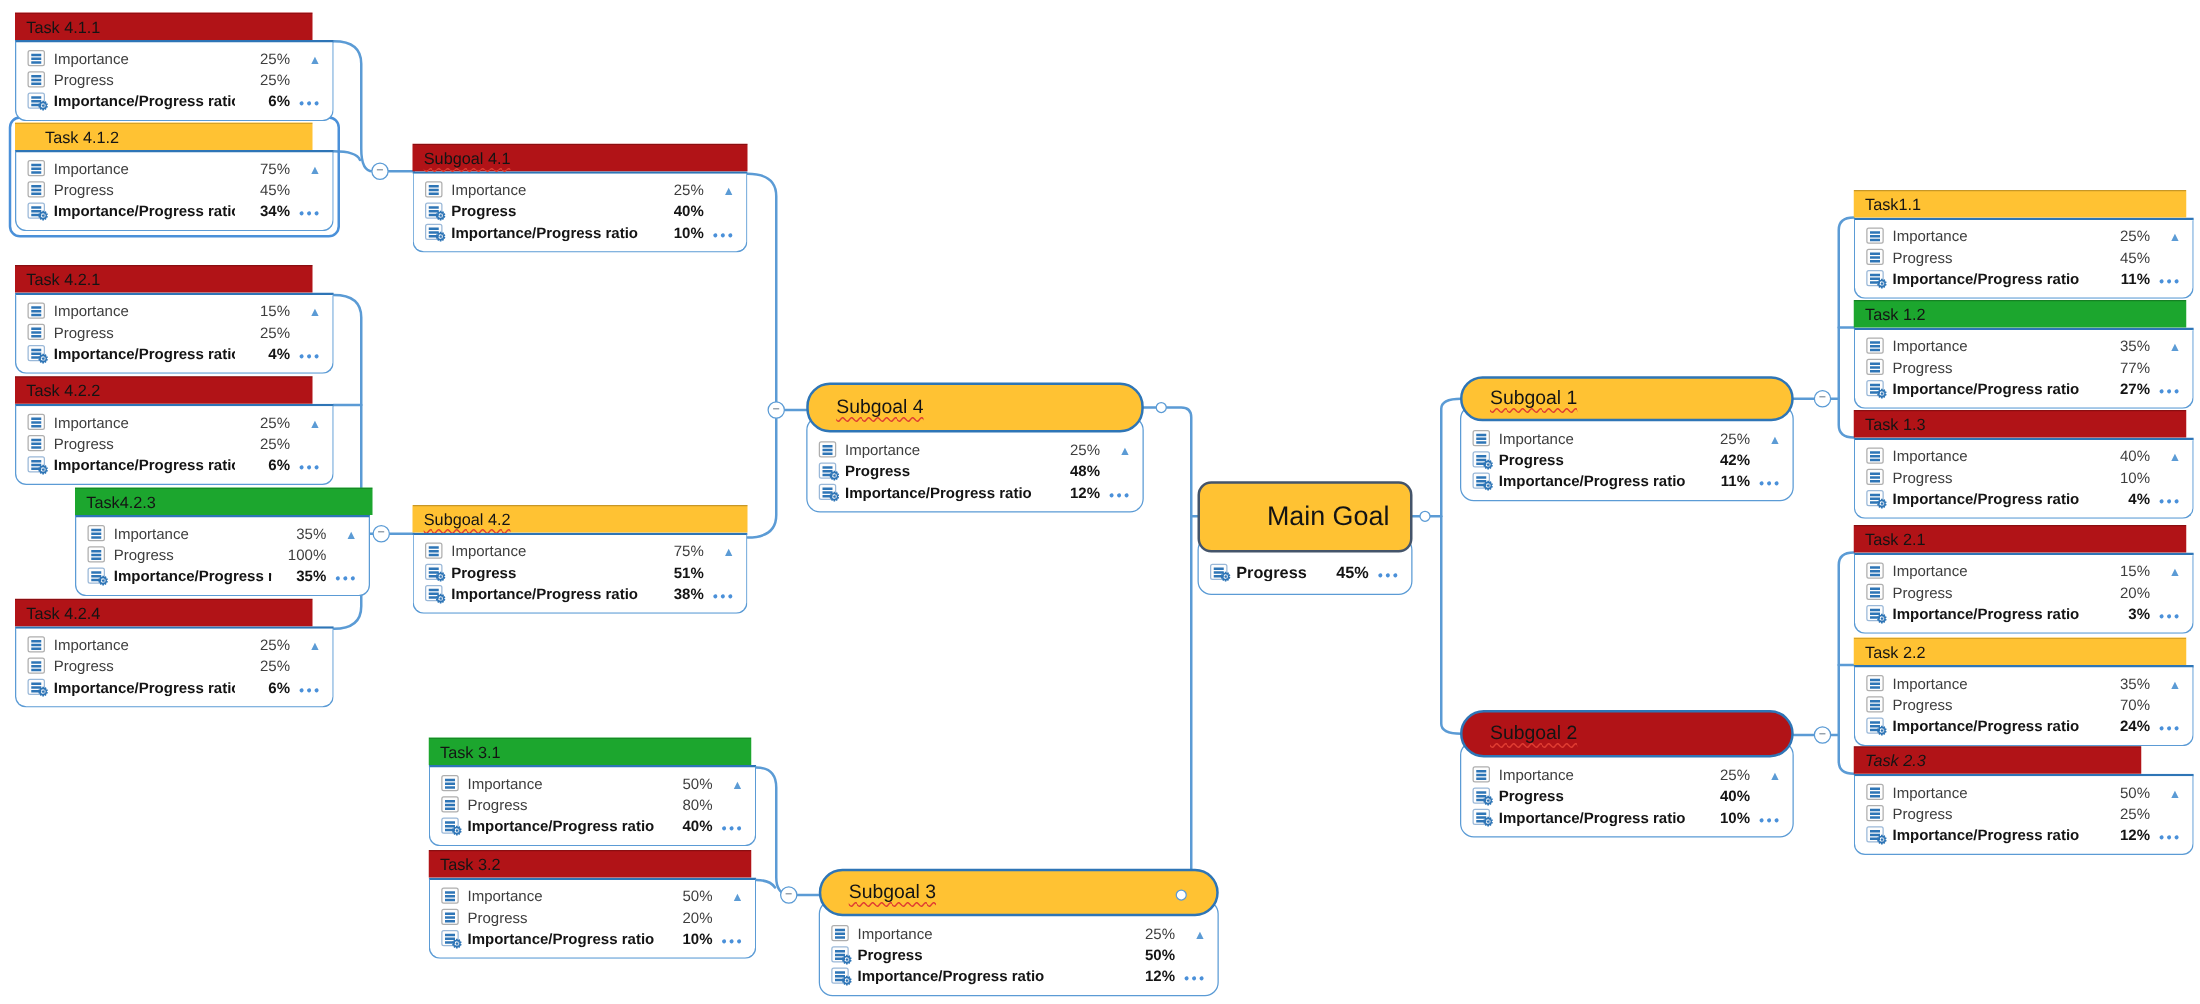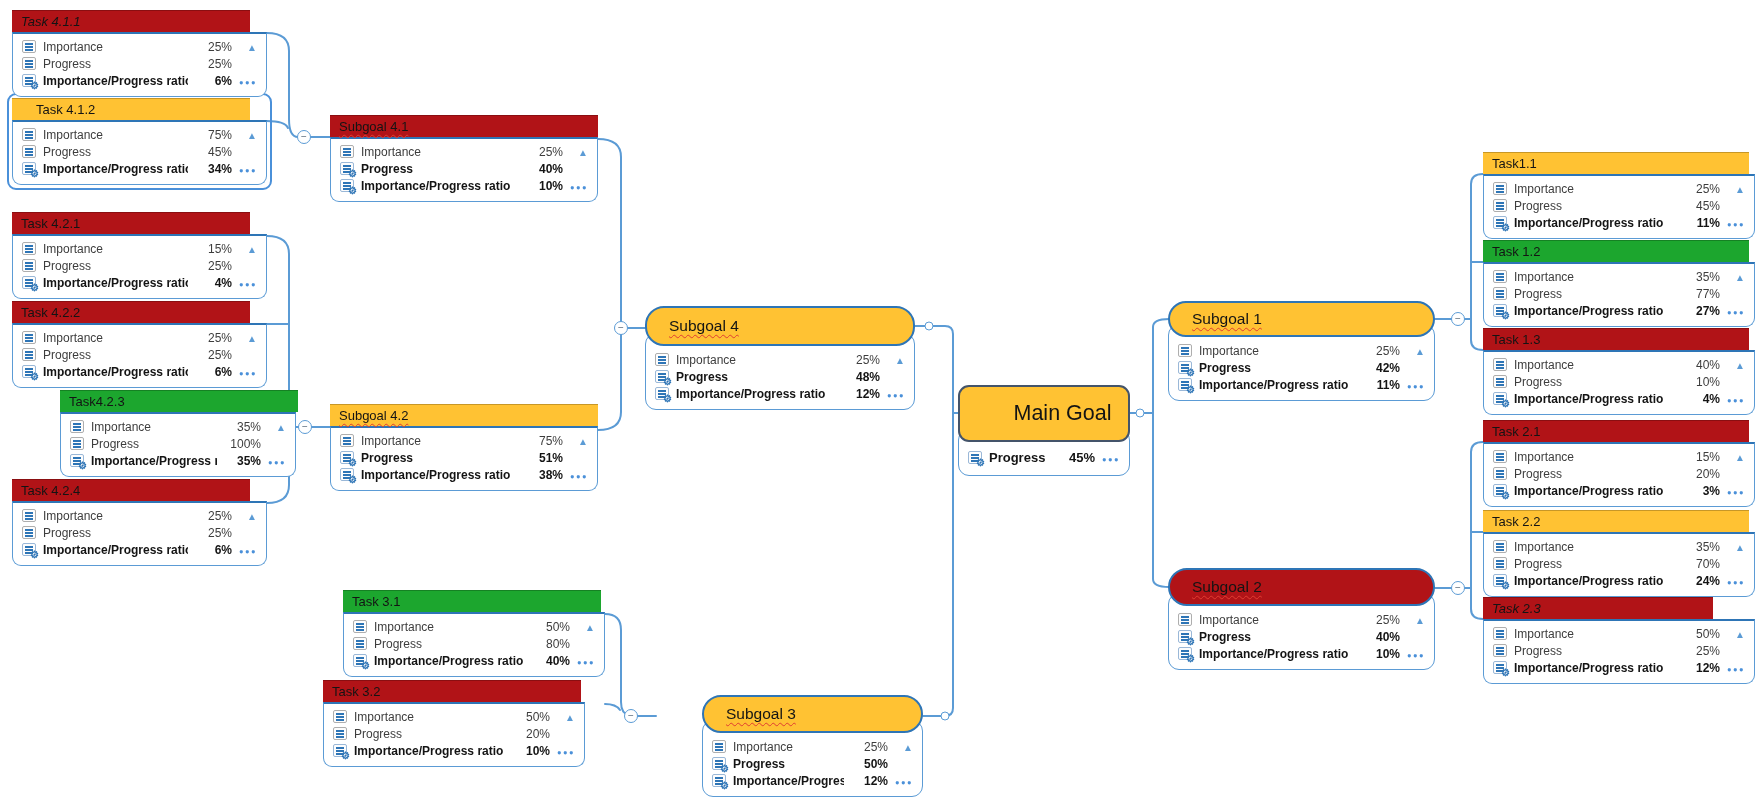--- a/index.html
+++ b/index.html
@@ -93,21 +93,21 @@
     <path d="M1435,588 L1471,588"></path>
     <path d="M1483,442 Q1471,442 1471,452 L1471,609 Q1471,619 1483,619"></path>
     <path d="M1471,532 L1483,532"></path>
 
     <path d="M605,614 Q621,614 621,630 L621,702 Q621,714 630,716 L656,716"></path>
     <path d="M605,704 Q616,704 620,710"></path>
   </svg>
 
   <div id="node-layer">
       <div class="node t-task c-red" style="left: 12px; top: 10px; width: 255px;">
-    <div class="title" style="height: 22px; width: 238px; font-style: italic;">
+    <div class="title" style="height: 22px; width: 238px;">
       <span class="title-text">Task 4.1.1</span>
     </div>
     <div class="body">
           <div class="row">
     <span class="ricon icon-list"></span>
     <span class="rlabel">Importance</span>
     <span class="rvalue">25%</span>
     <span class="rextra arrow"></span>
   </div>
           <div class="row">
@@ -555,21 +555,21 @@
     <span class="rextra"></span>
   </div>
           <div class="row bold">
     <span class="ricon icon-calc"></span>
     <span class="rlabel">Importance/Progress ratio</span>
     <span class="rvalue">40%</span>
     <span class="rextra dots"></span>
   </div>
         </div>
   </div>
-      <div class="node t-task c-red" style="left: 323px; top: 680px; width: 262px;">
+      <div class="node t-task c-red" style="left: 343px; top: 680px; width: 262px;">
     <div class="title" style="height: 22px; width: 258px;">
       <span class="title-text">Task 3.2</span>
     </div>
     <div class="body">
           <div class="row">
     <span class="ricon icon-list"></span>
     <span class="rlabel">Importance</span>
     <span class="rvalue">50%</span>
     <span class="rextra arrow"></span>
   </div>
@@ -580,21 +580,21 @@
     <span class="rextra"></span>
   </div>
           <div class="row bold">
     <span class="ricon icon-calc"></span>
     <span class="rlabel">Importance/Progress ratio</span>
     <span class="rvalue">10%</span>
     <span class="rextra dots"></span>
   </div>
         </div>
   </div>
-      <div class="node t-pill c-yellow" style="left: 655px; top: 695px; width: 221px; margin-left: 47px;">
+      <div class="node t-pill c-yellow" style="left: 655px; top: 695px; width: 320px;">
     <div class="title" style="height: 38px;">
       <span class="title-text squiggle">Subgoal 3</span>
     </div>
     <div class="body">
           <div class="row">
     <span class="ricon icon-list"></span>
     <span class="rlabel">Importance</span>
     <span class="rvalue">25%</span>
     <span class="rextra arrow"></span>
   </div>

